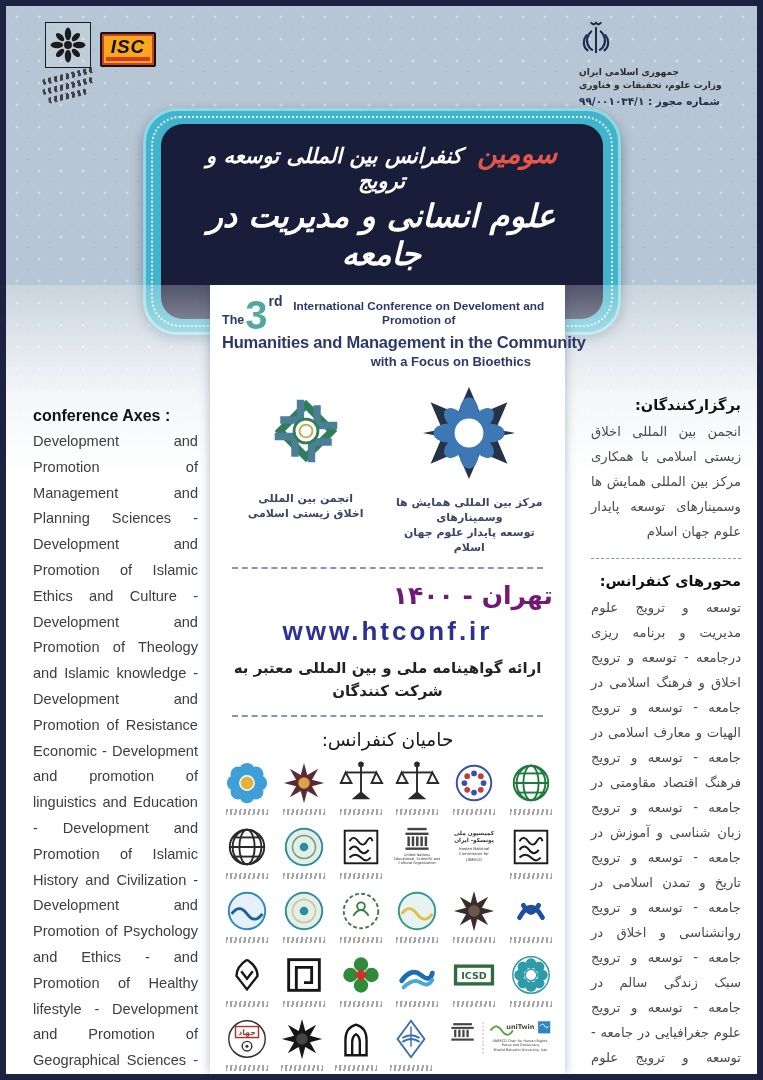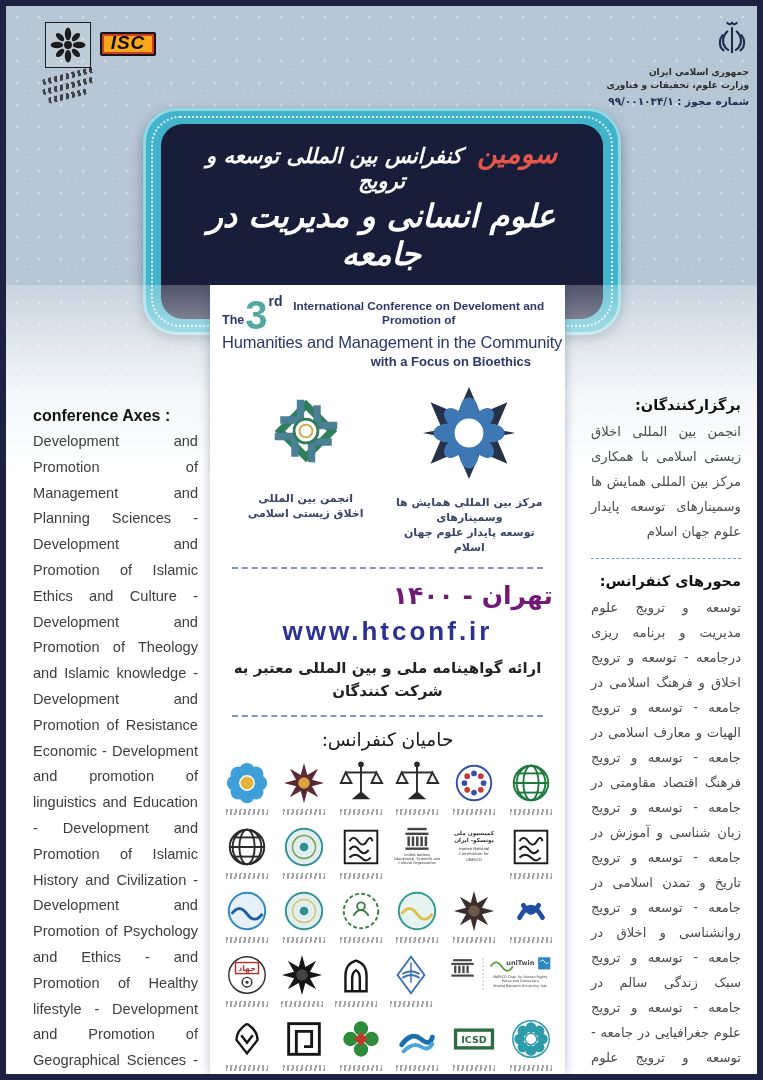--- a/index.html
+++ b/index.html
@@ -15,26 +15,26 @@
     background-size:22px 22px, 22px 22px, 22px 22px;
   }
   .fa{ font-family:"DejaVu Sans", sans-serif; direction:rtl; }
   
   .top{ position:relative; height:279px; }
   .logo-tl{ position:absolute; left:34px; top:16px; width:56px; text-align:center; }
   .rosette-box{ width:46px; height:46px; border:1.5px solid #1b1b1b; margin:0 auto; display:flex; align-items:center; justify-content:center; background:rgba(255,255,255,.12); }
   .callig-lines{ margin-top:5px; }
   .callig-lines div{ height:6px; margin:4px 2px; transform:rotate(-14deg);
     background:repeating-linear-gradient(95deg,#222 0 3px, transparent 3px 6px); opacity:.8; border-radius:2px;}
-  .isc-box{ position:absolute; left:94px; top:26px; width:56px; height:24px;
+  .isc-box{ position:absolute; left:94px; top:26px; width:56px; height:35px;
     background:#f7a81b; border:2px solid #141414; border-radius:2px;
     box-shadow:inset 0 0 0 2px #d43a2a; display:flex; flex-direction:column; align-items:center; justify-content:center; }
   .isc-box .isc-txt{ font-weight:bold; font-size:19px; letter-spacing:1px; color:#101010; line-height:18px; font-style:italic;}
   .isc-box .isc-strip{ width:44px; height:4px; background:#d43a2a; margin-top:1px;}
-  .gov{ position:absolute; right:8px; top:12px; width:170px; text-align:right; color:#1d2b4e;}
+  .gov{ position:absolute; right:8px; top:12px; width:170px; text-align:left; color:#1d2b4e;}
   .gov .lines{ font-size:9px; line-height:13px; color:#2b2b2b; margin-top:2px; font-weight:bold;}
   .gov .lic{ font-size:10.5px; font-weight:bold; color:#1d2b4e; margin-top:3px;}
   .banner-frame{ position:absolute; left:50%; top:102px; transform:translateX(-50%);
     width:478px; padding:13px 15px; background:#41b4cb; border-radius:34px;
     border:3px solid #8ed9e4; box-shadow:0 5px 12px rgba(25,45,70,.4);font-style:italic;}
   .banner-frame::before{ content:""; position:absolute; inset:5px; border:2px dotted rgba(240,252,254,.85); border-radius:29px; pointer-events:none;}
   .banner{ background:#181d3a; border-radius:22px; padding:14px 20px 16px; text-align:center; }
   .banner .l1{ font-size:21px; font-weight:bold; color:#fff; }
   .banner .l1 .accent{ color:#e4564a; font-size:27px; margin-left:8px;}
   .banner .l2{ font-size:32px; font-weight:bold; color:#fff; margin-top:4px; letter-spacing:-.5px;}
@@ -51,21 +51,21 @@
   .col-right p{ font-size:13.2px; line-height:25px; color:#4a4a4a; text-align:justify; }
   .dash{ border:none; border-top:2px dashed #5a74b0; opacity:.75; margin:12px auto; width:94%; }
   .dash.side{ border-top-width:1.5px; margin:14px 0; width:100%; }
   
   .title-block{ text-align:center; color:#2c3968; }
   .tb-row{ display:flex; justify-content:center; align-items:flex-end; }
   .tb-the{ font-size:12.5px; font-weight:bold; padding-bottom:3px;}
   .tb-num{ font-size:40px; line-height:30px; font-weight:bold; color:#52a8a0; margin:0 1px;}
   .tb-ord{ font-size:14px; font-weight:bold; align-self:flex-start; margin-top:-6px;}
   .tb-l1{ font-size:11.8px; font-weight:bold; padding-bottom:3px; margin-left:2px;}
-  .tb-l2{ font-size:16.5px; font-weight:400; margin-top:3px; letter-spacing:-.2px; white-space:nowrap;}
+  .tb-l2{ font-size:16.5px; font-weight:700; margin-top:3px; letter-spacing:-.2px; white-space:nowrap;}
   .tb-l3{ font-size:13px; font-weight:bold; text-align:right; padding-right:22px; margin-top:2px;}
   
   .org-row{ display:flex; justify-content:space-evenly; align-items:flex-start; margin-top:16px; }
   .org{ text-align:center; width:160px; }
   .org .cap{ margin-top:10px; font-size:11px; line-height:15px; font-weight:bold; color:#3a4668; font-family:"DejaVu Sans",sans-serif; direction:rtl;}
   
   .city{ text-align:right; font-size:25px; font-weight:bold; color:#701a75; font-family:"DejaVu Sans",sans-serif; direction:rtl; margin-top:8px;}
   .site{ text-align:center; font-size:26px; font-weight:bold; color:#2c3192; letter-spacing:3px; margin-top:6px;}
   .cert{ text-align:center; font-size:15px; font-weight:bold; color:#222; line-height:23px; margin-top:10px; font-family:"DejaVu Sans",sans-serif; direction:rtl;}
   .sp-heading{ text-align:center; font-size:18.5px; font-weight:normal; color:#1a1a1a; margin:4px 0 10px; font-family:"DejaVu Sans",sans-serif; direction:rtl;}
@@ -399,20 +399,76 @@
                   <path d="M12 31q12-22 24 0"></path>
                   <path d="M16 18q8 14 16 0"></path>
                 </g>
                 <circle cx="24" cy="24" r="4" fill="#1f4e9e"></circle>
               </svg>
             </div>
           </div>
           <div class="sp-row">
             <div class="sp">
               <svg viewBox="0 0 48 48" width="46" height="46" xmlns="http://www.w3.org/2000/svg">
+                <g stroke="#161616" stroke-width="2.5" fill="none">
+                  <path d="M24 8q-11 7-11 17l11 14l11-14q0-10-11-17"></path>
+                  <path d="M18 20l6 8l6-8"></path>
+                </g>
+              </svg>
+            </div>
+            <div class="sp">
+              <svg viewBox="0 0 48 48" width="46" height="46" xmlns="http://www.w3.org/2000/svg">
+                <g stroke="#161616" stroke-width="3" fill="none">
+                  <rect x="8" y="8" width="32" height="32"></rect>
+                  <path d="M16 40V16h16v16H24"></path>
+                </g>
+              </svg>
+            </div>
+            <div class="sp">
+              <svg viewBox="0 0 48 48" width="46" height="46" xmlns="http://www.w3.org/2000/svg">
+                <circle cx="35" cy="24" r="7.5" fill="#2e8b3a"></circle>
+                <circle cx="24" cy="35" r="7.5" fill="#2e8b3a"></circle>
+                <circle cx="13" cy="24" r="7.5" fill="#2e8b3a"></circle>
+                <circle cx="23.999999999999996" cy="13" r="7.5" fill="#2e8b3a"></circle>
+                <rect x="19" y="19" width="10" height="10" fill="#c0392b" transform="rotate(45 24 24)"></rect>
+              </svg>
+            </div>
+            <div class="sp">
+              <svg viewBox="0 0 48 48" width="46" height="46" xmlns="http://www.w3.org/2000/svg">
+                <g fill="none" stroke-linecap="round">
+                  <path d="M8 30q10-14 20-6t12-2" stroke="#1b6fb0" stroke-width="5"></path>
+                  <path d="M10 37q10-10 18-5t12-3" stroke="#49a8d8" stroke-width="4"></path>
+                </g>
+              </svg>
+            </div>
+            <div class="sp">
+              <svg viewBox="0 0 48 48" width="46" height="46" xmlns="http://www.w3.org/2000/svg">
+                <rect x="3" y="13" width="42" height="22" fill="#2e6b3e"></rect>
+                <rect x="6.5" y="16.5" width="35" height="15" fill="#fff"></rect>
+                <text x="24" y="28.5" font-size="10" font-weight="bold" fill="#2e6b3e" text-anchor="middle">ICSD</text>
+              </svg>
+            </div>
+            <div class="sp">
+              <svg viewBox="0 0 48 48" width="46" height="46" xmlns="http://www.w3.org/2000/svg">
+                <circle cx="24" cy="24" r="19" fill="none" stroke="#2e9ba8" stroke-width="1.5"></circle>
+                <circle cx="36.0" cy="24.0" r="5.5" fill="#2e9ba8"></circle>
+                <circle cx="32.5" cy="32.5" r="5.5" fill="#2e9ba8"></circle>
+                <circle cx="24.0" cy="36.0" r="5.5" fill="#2e9ba8"></circle>
+                <circle cx="15.5" cy="32.5" r="5.5" fill="#2e9ba8"></circle>
+                <circle cx="12.0" cy="24.0" r="5.5" fill="#2e9ba8"></circle>
+                <circle cx="15.5" cy="15.5" r="5.5" fill="#2e9ba8"></circle>
+                <circle cx="24.0" cy="12.0" r="5.5" fill="#2e9ba8"></circle>
+                <circle cx="32.5" cy="15.5" r="5.5" fill="#2e9ba8"></circle>
+                <circle cx="24" cy="24" r="6" fill="#fff" stroke="#2e9ba8" stroke-width="1.5"></circle>
+              </svg>
+            </div>
+          </div>
+          <div class="sp-row">
+            <div class="sp">
+              <svg viewBox="0 0 48 48" width="46" height="46" xmlns="http://www.w3.org/2000/svg">
                 <circle cx="24" cy="24" r="19" fill="none" stroke="#333" stroke-width="1.5"></circle>
                 <rect x="12" y="11" width="24" height="11.5" fill="#fff" stroke="#b03030" stroke-width="1.5"></rect>
                 <text x="24" y="20" font-size="8" font-weight="bold" fill="#b03030" text-anchor="middle">جهاد</text>
                 <circle cx="24" cy="31.5" r="5" fill="none" stroke="#333" stroke-width="1.5"></circle>
                 <circle cx="24" cy="31.5" r="1.6" fill="#333"></circle>
               </svg>
             </div>
             <div class="sp">
               <svg viewBox="0 0 48 48" width="46" height="46" xmlns="http://www.w3.org/2000/svg">
                 <polygon points="24.0,3.0 27.4,15.7 38.8,9.2 32.3,20.6 45.0,24.0 32.3,27.4 38.8,38.8 27.4,32.3 24.0,45.0 20.6,32.3 9.2,38.8 15.7,27.4 3.0,24.0 15.7,20.6 9.2,9.2 20.6,15.7" fill="#161616"></polygon>
@@ -452,76 +508,20 @@
       <path d="M52 15q6-9 12 0t12 0" stroke="#5a9e3a" stroke-width="2" fill="none"></path>
       <text x="84" y="13" font-size="7" font-weight="bold" fill="#444" text-anchor="middle">uniTwin</text>
       <rect x="103" y="5" width="13" height="13" fill="#2d86c0"></rect>
                 <path d="M105 10q3-4 5 0t4 0" stroke="#fff" stroke-width="1" fill="none"></path>
                 <text x="84" y="27" font-size="3.6" text-anchor="middle" fill="#333">UNESCO Chair for Human Rights,</text>
                 <text x="84" y="32" font-size="3.6" text-anchor="middle" fill="#333">Peace and Democracy</text>
                 <text x="84" y="37" font-size="3.6" text-anchor="middle" fill="#333">Shahid Beheshti University, Iran</text>
               </svg>
             </div>
           </div>
-          <div class="sp-row">
-            <div class="sp">
-              <svg viewBox="0 0 48 48" width="46" height="46" xmlns="http://www.w3.org/2000/svg">
-                <g stroke="#161616" stroke-width="2.5" fill="none">
-                  <path d="M24 8q-11 7-11 17l11 14l11-14q0-10-11-17"></path>
-                  <path d="M18 20l6 8l6-8"></path>
-                </g>
-              </svg>
-            </div>
-            <div class="sp">
-              <svg viewBox="0 0 48 48" width="46" height="46" xmlns="http://www.w3.org/2000/svg">
-                <g stroke="#161616" stroke-width="3" fill="none">
-                  <rect x="8" y="8" width="32" height="32"></rect>
-                  <path d="M16 40V16h16v16H24"></path>
-                </g>
-              </svg>
-            </div>
-            <div class="sp">
-              <svg viewBox="0 0 48 48" width="46" height="46" xmlns="http://www.w3.org/2000/svg">
-                <circle cx="35" cy="24" r="7.5" fill="#2e8b3a"></circle>
-                <circle cx="24" cy="35" r="7.5" fill="#2e8b3a"></circle>
-                <circle cx="13" cy="24" r="7.5" fill="#2e8b3a"></circle>
-                <circle cx="23.999999999999996" cy="13" r="7.5" fill="#2e8b3a"></circle>
-                <rect x="19" y="19" width="10" height="10" fill="#c0392b" transform="rotate(45 24 24)"></rect>
-              </svg>
-            </div>
-            <div class="sp">
-              <svg viewBox="0 0 48 48" width="46" height="46" xmlns="http://www.w3.org/2000/svg">
-                <g fill="none" stroke-linecap="round">
-                  <path d="M8 30q10-14 20-6t12-2" stroke="#1b6fb0" stroke-width="5"></path>
-                  <path d="M10 37q10-10 18-5t12-3" stroke="#49a8d8" stroke-width="4"></path>
-                </g>
-              </svg>
-            </div>
-            <div class="sp">
-              <svg viewBox="0 0 48 48" width="46" height="46" xmlns="http://www.w3.org/2000/svg">
-                <rect x="3" y="13" width="42" height="22" fill="#2e6b3e"></rect>
-                <rect x="6.5" y="16.5" width="35" height="15" fill="#fff"></rect>
-                <text x="24" y="28.5" font-size="10" font-weight="bold" fill="#2e6b3e" text-anchor="middle">ICSD</text>
-              </svg>
-            </div>
-            <div class="sp">
-              <svg viewBox="0 0 48 48" width="46" height="46" xmlns="http://www.w3.org/2000/svg">
-                <circle cx="24" cy="24" r="19" fill="none" stroke="#2e9ba8" stroke-width="1.5"></circle>
-                <circle cx="36.0" cy="24.0" r="5.5" fill="#2e9ba8"></circle>
-                <circle cx="32.5" cy="32.5" r="5.5" fill="#2e9ba8"></circle>
-                <circle cx="24.0" cy="36.0" r="5.5" fill="#2e9ba8"></circle>
-                <circle cx="15.5" cy="32.5" r="5.5" fill="#2e9ba8"></circle>
-                <circle cx="12.0" cy="24.0" r="5.5" fill="#2e9ba8"></circle>
-                <circle cx="15.5" cy="15.5" r="5.5" fill="#2e9ba8"></circle>
-                <circle cx="24.0" cy="12.0" r="5.5" fill="#2e9ba8"></circle>
-                <circle cx="32.5" cy="15.5" r="5.5" fill="#2e9ba8"></circle>
-                <circle cx="24" cy="24" r="6" fill="#fff" stroke="#2e9ba8" stroke-width="1.5"></circle>
-              </svg>
-            </div>
-          </div>
         </div>
     </section>
 
     <aside class="col-side col-right fa">
       <h3>برگزارکنندگان:</h3>
       <p class="fa">انجمن بین المللی اخلاق زیستی اسلامی با همکاری مرکز بین المللی همایش ها وسمینارهای توسعه پایدار علوم جهان اسلام</p>
       <hr class="dash side">
       <h3>محورهای کنفرانس:</h3>
       <p class="fa">توسعه و ترویج علوم مدیریت و برنامه ریزی درجامعه - توسعه و ترویج اخلاق و فرهنگ اسلامی در جامعه - توسعه و ترویج الهیات و معارف اسلامی در جامعه - توسعه و ترویج فرهنگ اقتصاد مقاومتی در جامعه - توسعه و ترویج زبان شناسی و آموزش در جامعه - توسعه و ترویج تاریخ و تمدن اسلامی در جامعه - توسعه و ترویج روانشناسی و اخلاق در جامعه - توسعه و ترویج سبک زندگی سالم در جامعه - توسعه و ترویج علوم جغرافیایی در جامعه - توسعه و ترویج علوم اقتصادی در جامعه - توسعه و ترویج علوم سیاسی در جامعه - توسعه و ترویج فقه و حقوق در جامعه - توسعه و ترویج علوم تربیتی در جامعه - توسعه و ترویج هنر ایرانی در جامعه - توسعه و ترویج علم در جامعه</p>
 

